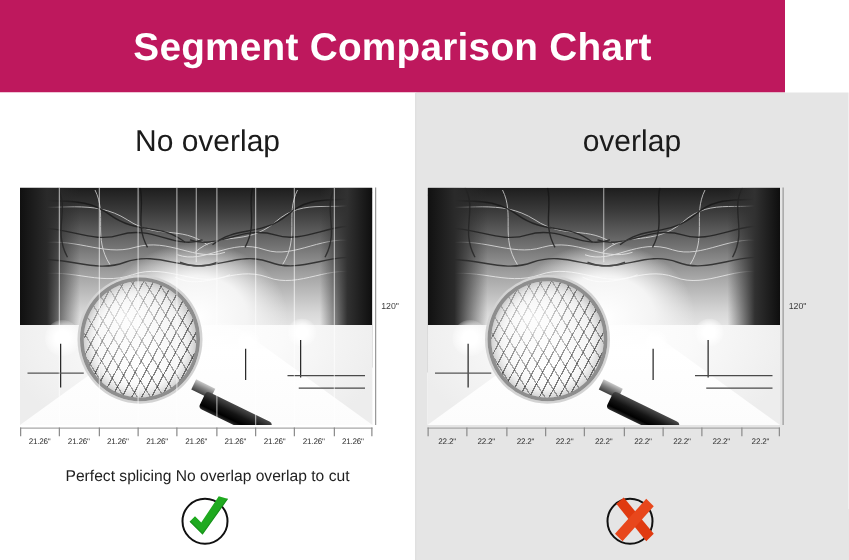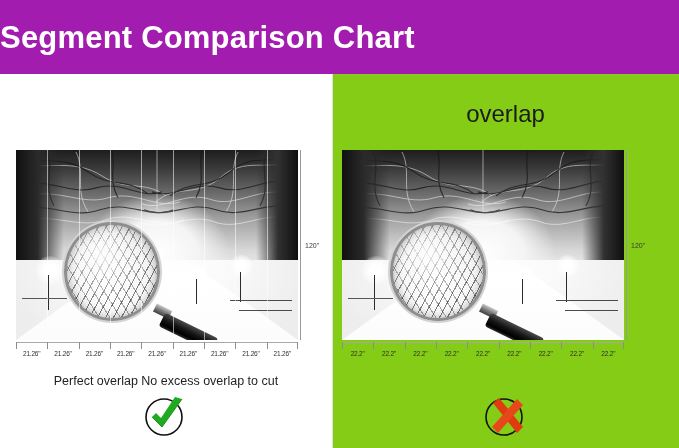--- a/index.html
+++ b/index.html
@@ -6,41 +6,41 @@
   body{
     width:679px;height:448px;
     background:#ffffff;
     font-family:"Liberation Sans","DejaVu Sans",sans-serif;
     overflow:hidden;
     position:relative;
   }
 
   
   #header-banner{
-    position:absolute;left:0;top:0;width:679px;height:74px;
-    background:#a21caf;
-    display:flex;align-items:center;justify-content:flex-start;
+    position:absolute;left:0;top:0;width:628px;height:74px;
+    background:#be185d;
+    display:flex;align-items:center;justify-content:center;
   }
   #chart-title{
     color:#ffffff;
     font-size:31px;
     font-weight:600;
     letter-spacing:.2px;
     line-height:1;
     white-space:nowrap;
   }
 
   
   #panels{
     position:absolute;left:0;top:74px;width:679px;height:374px;
     display:flex;
   }
   .panel{position:relative;height:100%;}
   #panel-no-overlap{width:332px;background:#ffffff;}
-  #panel-overlap{width:347px;background:#84cc16;}
+  #panel-overlap{width:347px;background:#e5e5e5;}
 
   .panel-heading{
     position:absolute;top:26px;left:0;width:100%;
     text-align:center;
     font-size:24px;
     color:#1b1b1b;
     font-weight:400;
     white-space:nowrap;
   }
 
@@ -191,20 +191,21 @@
 <body>
 
 <div id="header-banner">
   <div id="chart-title">Segment Comparison Chart</div>
 </div>
 
 <div id="panels">
 
   <div class="panel" id="panel-no-overlap">
 
+    <div class="panel-heading">No overlap</div>
 
     <div class="photo-wrap" id="photo-wrap-left">
       <div class="photo">
         <div class="scene">
           <div class="sky-canopy"></div>
           <svg class="branches" viewBox="0 0 282 122" preserveAspectRatio="none">
             <g stroke="#ffffff" stroke-width="0.8" fill="none" opacity="0.75">
               <path d="M0 14 C30 20 58 8 86 26 C110 42 128 30 150 46"></path>
               <path d="M282 10 C252 22 228 6 204 28 C180 48 160 34 140 52"></path>
               <path d="M10 46 C42 38 66 56 92 48 C120 40 140 60 164 52"></path>
@@ -303,21 +304,21 @@
           <span class="tick"></span>
           <span class="measure-label">21.26"</span>
         </div>
       <div class="measure-cell">
           <span class="tick"></span>
           <span class="tick-end"></span>
           <span class="measure-label">21.26"</span>
         </div>
     </div>
 
-    <div class="panel-caption">Perfect overlap No excess overlap to cut</div>
+    <div class="panel-caption">Perfect splicing No overlap overlap to cut</div>
 
     <div class="verdict">
       <svg width="44" height="42" viewBox="0 0 44 42">
         <circle cx="20" cy="21" r="18" fill="none" stroke="#111111" stroke-width="1.6"></circle>
         <path d="M8 21 L18 31 L38 3 L31 1 L17 22 L12 17 Z" fill="#1faa1f"></path>
         <path d="M8 21 L18 31 L38 3" fill="none" stroke="#17931a" stroke-width="1"></path>
       </svg>
     </div>
   </div>
 

